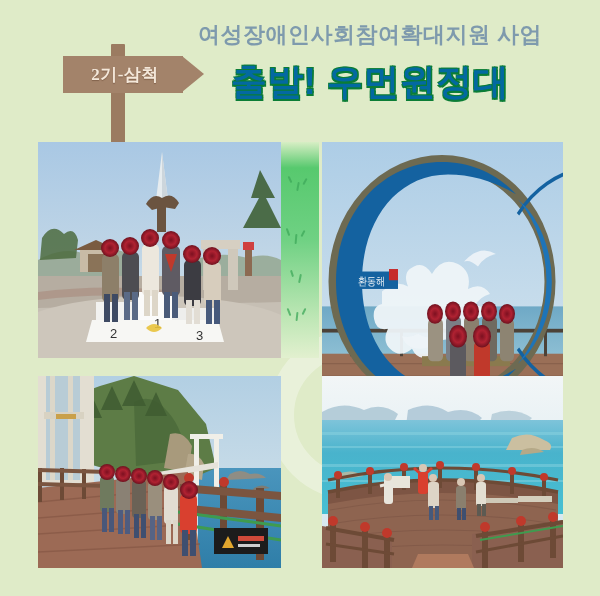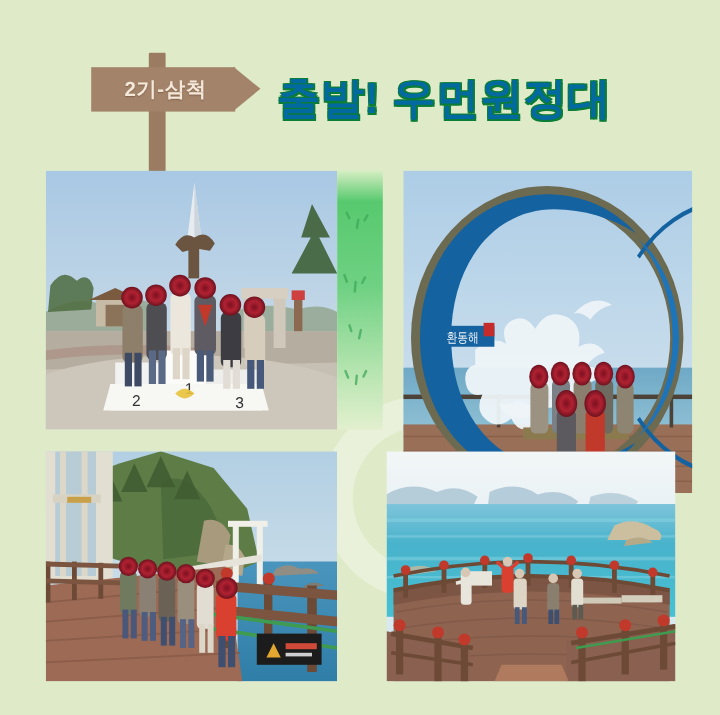--- a/index.html
+++ b/index.html
@@ -19,21 +19,21 @@
     border:26px solid rgba(255,255,255,0.33);
     box-sizing:border-box;
     clip-path:inset(0 38% 0 0);
     pointer-events:none;
   }
 
   
   .header{position:absolute;left:0;top:0;width:600px;height:140px;}
 
   
-  .signpost{position:absolute;left:72px;top:40px;width:150px;height:105px;}
+  .signpost{position:absolute;left:59px;top:40px;width:150px;height:105px;font-family:Liberation Serif, serif;}
   .post-pole{
     position:absolute;left:52px;top:4px;width:14px;height:101px;
     background:#9b7b61;border-radius:1px;
   }
   .post-board{
     position:absolute;left:4px;top:16px;width:120px;height:37px;
     background:#a3836a;
   }
   .post-arrow{
     position:absolute;left:123px;top:16px;width:0;height:0;
@@ -72,21 +72,21 @@
   .grass-strip{
     position:absolute;left:281px;top:142px;width:38px;height:216px;
     background:linear-gradient(180deg,#d7eec4 0%,#57c96e 12%,#6fd183 45%,#bfe7b6 82%,#e2f0cf 100%);
     overflow:hidden;
   }
   .blade{position:absolute;width:2px;background:#3ea85a;border-radius:2px;opacity:.75;}
 
   
   .photo{position:absolute;overflow:hidden;}
   .ph1{left:38px;top:142px;width:243px;height:216px;}
-  .ph2{left:336px;top:142px;width:241px;height:269px;}
+  .ph2{left:322px;top:142px;width:241px;height:269px;}
   .ph3{left:38px;top:376px;width:243px;height:192px;}
   .ph4{left:322px;top:376px;width:241px;height:192px;}
   .photo svg{display:block;width:100%;height:100%;}
 
   .cap{position:absolute;font-size:0;line-height:0;opacity:0;pointer-events:none;}
 </style>
 </head>
 <body>
 
 <div class="poster">
@@ -95,20 +95,21 @@
 
   <div class="header">
 
     <div class="signpost">
       <div class="post-pole"></div>
       <div class="post-board"></div>
       <div class="post-arrow"></div>
       <div class="post-label">2기-삼척</div>
     </div>
 
+    <div class="subtitle">여성장애인사회참여확대지원 사업</div>
 
     <div class="main-title">출발! 우먼원정대</div>
   </div>
 
   <div class="grass-strip" id="grass">
       <div class="blade" style="left: 8px; top: 34px; height: 7px; transform: rotate(-25deg);"></div>
       <div class="blade" style="left: 16px; top: 40px; height: 9px; transform: rotate(10deg);"></div>
       <div class="blade" style="left: 23px; top: 36px; height: 7px; transform: rotate(30deg);"></div>
       <div class="blade" style="left: 6px; top: 86px; height: 8px; transform: rotate(-20deg);"></div>
       <div class="blade" style="left: 14px; top: 92px; height: 10px; transform: rotate(5deg);"></div>

